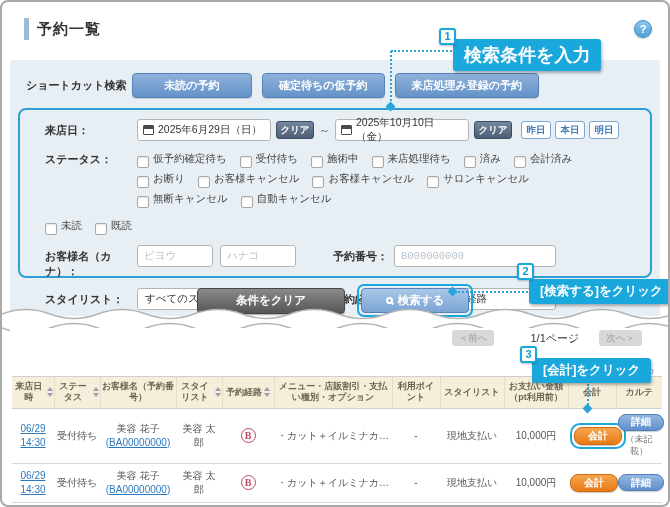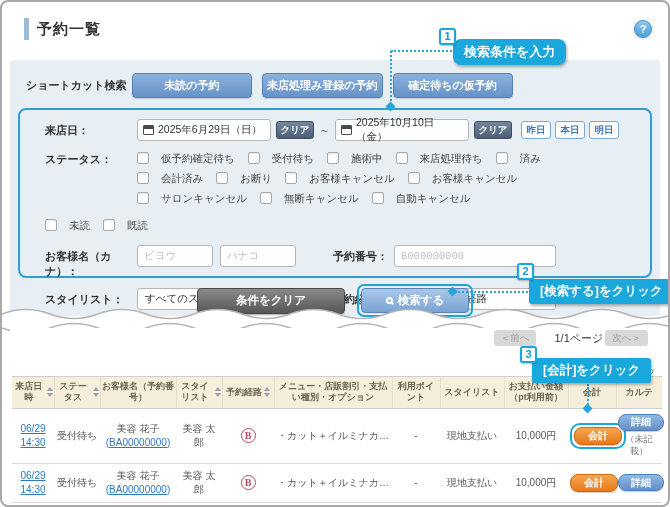--- a/index.html
+++ b/index.html
@@ -15,40 +15,40 @@
           background:linear-gradient(#8ec7ef,#4e9fd8); border:1px solid #3d8fc9; color:#fff;
           font-size:11px; font-weight:bold; text-align:center; line-height:16px;
           box-shadow:0 1px 2px rgba(0,0,0,.2); cursor:pointer; }
 
   
   .panel { position:absolute; left:8px; right:8px; top:58px; height:256px; background:#e7eef4; border-radius:3px; }
   .shortcut { position:absolute; left:16px; top:13px; display:flex; align-items:center; }
   .shortcut .slabel { font-size:11px; font-weight:bold; color:#333; width:106px; }
   .btn-sc { height:25px; border:1px solid #5583b8; border-radius:4px; color:#fff;
             background:linear-gradient(#8fb2da,#6492c8); font-size:11px; font-weight:bold;
-            padding:0 4px; margin-right:10px; box-shadow:0 1px 1px rgba(0,0,0,.15); cursor:pointer; min-width:120px; }
+            padding:0 16px; margin-right:10px; box-shadow:0 1px 1px rgba(0,0,0,.15); cursor:pointer; min-width:120px; }
 
   .criteria { position:absolute; left:8px; right:8px; top:48px; height:170px;
               border:2px solid #2d9fd4; border-radius:8px; padding:9px 25px; }
   .crow { display:flex; align-items:flex-start; margin-bottom:7px; }
   .clabel { width:92px; font-size:11px; font-weight:bold; color:#333; padding-top:4px; flex:none; }
   .cbody { display:flex; align-items:center; flex-wrap:wrap; }
 
   .datefield { display:flex; align-items:center; gap:4px; width:134px; height:22px; background:#fff;
                border:1px solid #b5b5b5; border-radius:3px; padding:0 5px; font-size:10.5px; color:#333; }
   .cal { width:11px; height:10px; border:1px solid #4a4a4a; border-radius:1px; flex:none;
          background:linear-gradient(#4a4a4a 0 3px, #fff 3px); }
   .btn-clear { height:18px; min-width:38px; border:1px solid #3c4c5e; border-radius:3px; color:#fff;
                background:linear-gradient(#74879c,#4c5f74); font-size:9.5px; font-weight:bold;
                margin:0 5px; cursor:pointer; }
   .tilde { font-size:11px; color:#555; margin-right:5px; }
   .btn-day { height:18px; min-width:30px; background:#fff; border:1px solid #7aa8d2; border-radius:3px;
              color:#3d7ab8; font-size:9.5px; font-weight:bold; margin-left:4px; cursor:pointer; }
 
-  .cb { display:inline-flex; align-items:center; margin-right:13px; line-height:20px; cursor:pointer;gap:8px; }
+  .cb { display:inline-flex; align-items:flex-end; margin-right:13px; line-height:20px; cursor:pointer; }
   .cb .box { width:12px; height:12px; background:#fff; border:1px solid #a8a8a8; border-radius:2px;
              margin-right:4px; box-shadow:inset 0 1px 2px rgba(0,0,0,.1); flex:none; }
   .cb .cbt { font-size:10.5px; color:#444; }
 
   .tinput { height:22px; border:1px solid #b5b5b5; border-radius:3px; font-size:10.5px; padding:0 6px;
             color:#333; font-family:Liberation Mono, monospace; }
   .tinput::placeholder { color:#b8c2cc; }
   .lbl-b { font-size:11px; font-weight:bold; color:#333; margin-right:6px; }
   .sel { display:flex; align-items:center; justify-content:space-between; height:22px; background:#fff;
          border:1px solid #b5b5b5; border-radius:3px; padding:0 7px; font-size:10.5px; color:#333; cursor:pointer; }
@@ -65,21 +65,21 @@
                 display:inline-flex; align-items:center; justify-content:center; gap:5px; cursor:pointer; }
   .mag { width:7px; height:7px; border:2px solid #fff; border-radius:50%; position:relative; display:inline-block; }
   .mag::after { content:""; position:absolute; width:2px; height:4px; background:#fff;
                 right:-2px; bottom:-3px; transform:rotate(-45deg); }
 
   
   .wave { position:absolute; left:0; top:300px; width:670px; height:34px; }
 
   
   .results { position:absolute; left:8px; right:8px; top:326px; bottom:2px; background:#fff; }
-  .pager { position:absolute; right:12px; top:2px; display:flex; align-items:center; gap:2px; }
+  .pager { position:absolute; right:18px; top:2px; display:flex; align-items:center; gap:20px; }
   .btn-pg { height:16px; min-width:36px; background:#d8d8d8; border:none; border-radius:3px;
             color:#9a9a9a; font-size:9.5px; padding:0 7px; cursor:pointer; }
   .pgtext { font-size:11px; color:#333;margin-left:16px; }
   .partial { position:absolute; right:5px; top:35px; font-size:10px; color:#888; }
 
   table.res { position:absolute; left:2px; top:48px; width:650px; border-collapse:collapse; table-layout:fixed; }
   table.res th { background:#f4eeda; border-top:1px solid #cfcfcf; border-bottom:1px solid #cfcfcf;
                  border-left:1px solid #e6dfc6; font-size:9px; color:#6b6552; font-weight:bold;
                  padding:4px 1px; line-height:1.25; }
   table.res th:first-child { border-left:none; }
@@ -124,22 +124,22 @@
   <div class="titlebar">
     <div class="bar"></div>
     <h1>予約一覧</h1>
   </div>
   <div class="help">?</div>
 
   <div class="panel">
     <div class="shortcut">
       <span class="slabel">ショートカット検索</span>
       <button class="btn-sc">未読の予約</button>
+      <button class="btn-sc">確定待ちの仮予約</button>
       <button class="btn-sc">来店処理み登録の予約</button>
-      <button class="btn-sc">確定待ちの仮予約</button>
     </div>
 
     <div class="criteria">
 
       <div class="crow">
         <div class="clabel">来店日：</div>
         <div class="cbody">
           <div class="datefield">
             <span class="cal"></span>
             <span>2025年6月29日（日）</span>
@@ -377,21 +377,21 @@
           <td></td>
         </tr>
       </tbody>
     </table>
   </div>
 
   <div class="dl-h" style="left:389px; top:48px; width:64px;"></div>
   <div class="dl-v" style="left:388px; top:49px; height:54px;"></div>
   <div class="dot" style="left:385px; top:101px;"></div>
   <div class="badge" style="left:437px; top:26px;">1</div>
-  <div class="clabel-box" style="left:451px; top:37px; font-size:13px;border-radius:8px;">検索条件を入力</div>
+  <div class="clabel-box" style="left:451px; top:37px; font-size:18px;">検索条件を入力</div>
 
   <div class="dot" style="left:447px; top:286px;"></div>
   <div class="dl-h" style="left:453px; top:289px; width:76px;"></div>
   <div class="badge" style="left:515px; top:261px;">2</div>
   <div class="clabel-box" style="left:527px; top:277px;">[検索する]をクリック</div>
 
   <div class="dl-v" style="left:585px; top:382px; height:24px;"></div>
   <div class="dot" style="left:582px; top:403px;"></div>
   <div class="badge" style="left:518px; top:344px;">3</div>
   <div class="clabel-box" style="left:530px; top:356px;">[会計]をクリック</div>

